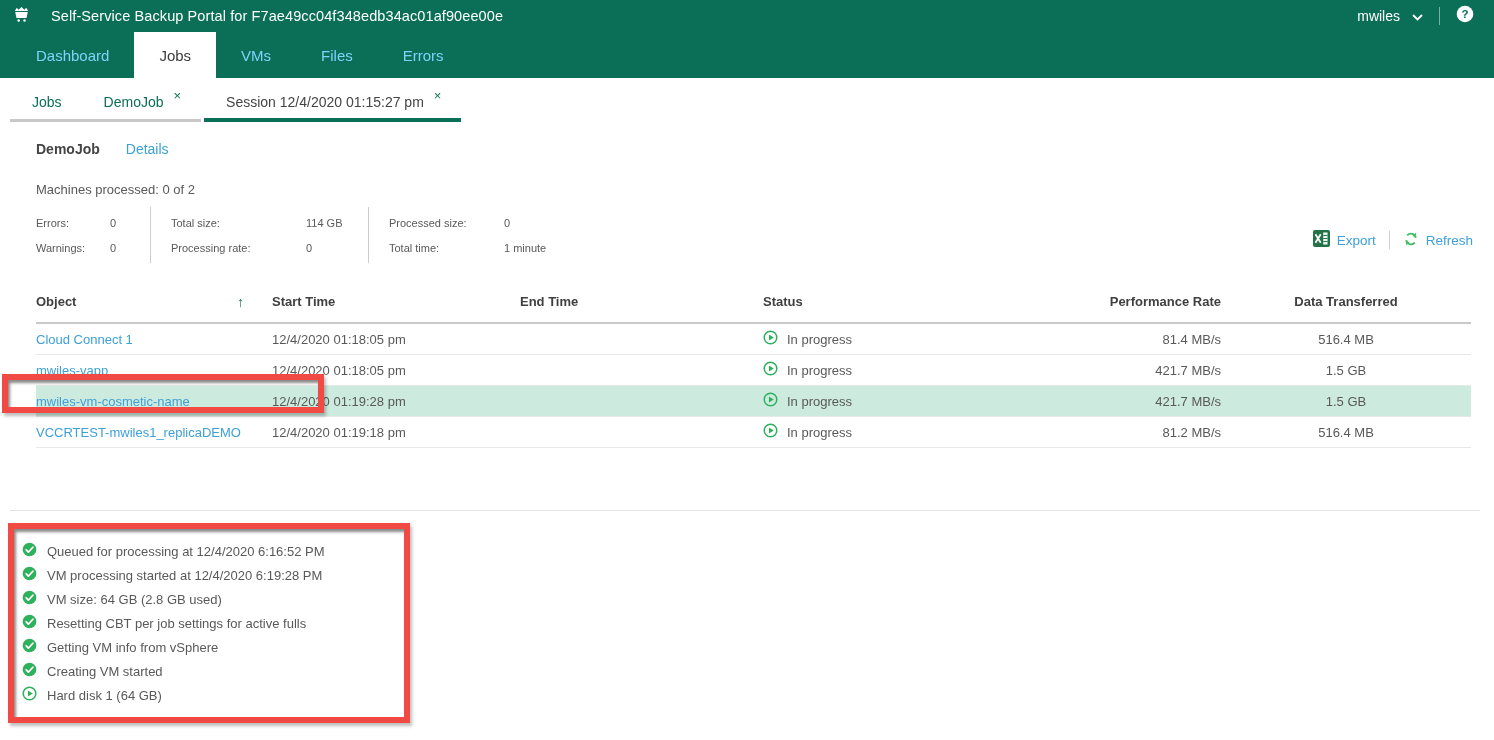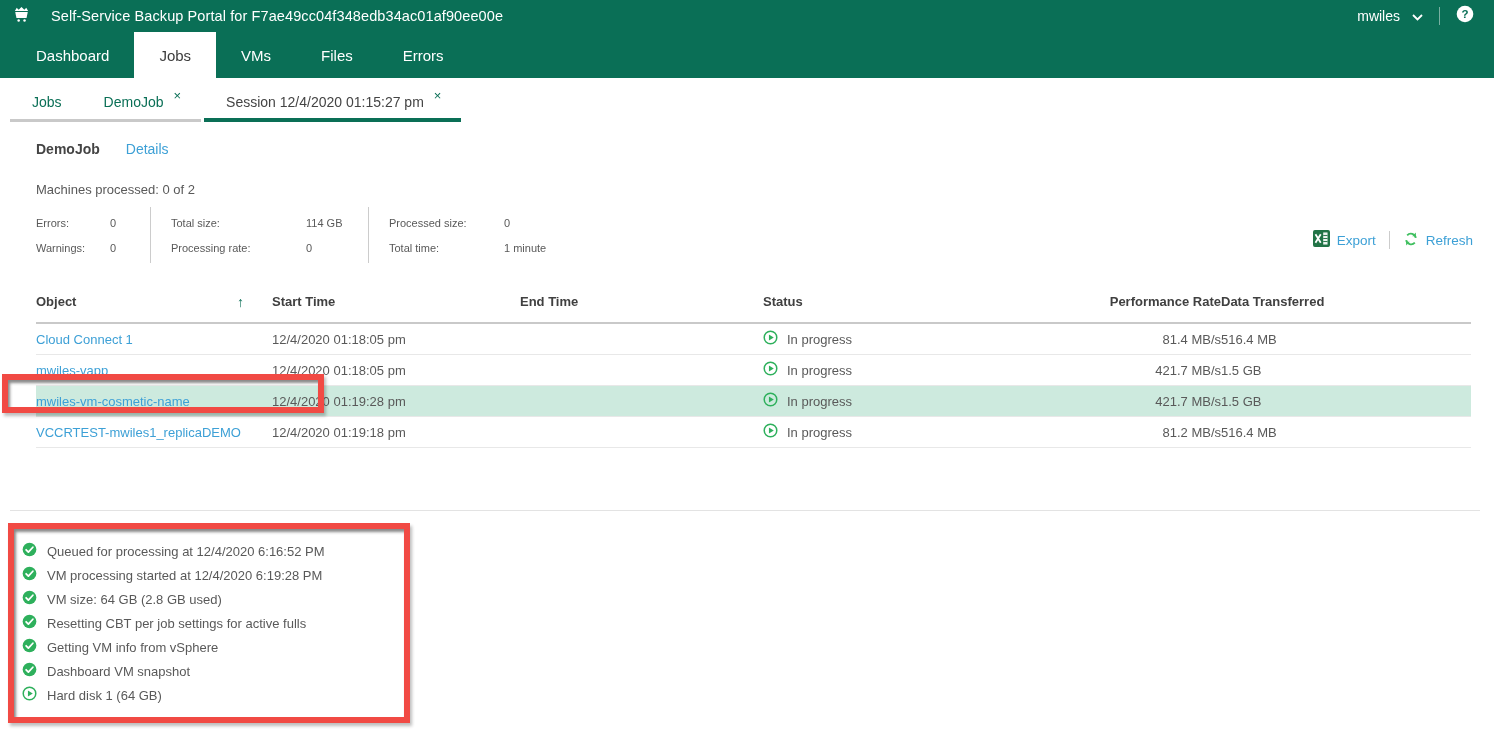--- a/index.html
+++ b/index.html
@@ -12,21 +12,21 @@
 
   
   .titlebar{background:var(--brand);height:32px;display:flex;align-items:center;padding:0 20px 0 12px;color:#fff;}
   .titlebar .title{font-size:14.5px;margin-left:20px;letter-spacing:.1px;}
   .titlebar-right{margin-left:auto;display:flex;align-items:center;gap:16px;}
   .user-menu{display:flex;align-items:center;gap:12px;font-size:14px;cursor:pointer;}
   .vdiv{width:1px;height:18px;background:rgba(255,255,255,.45);}
 
   
   .navbar{background:var(--brand);height:46px;display:flex;padding-left:11px;}
-  .nav-tab{color:#ffffff;font-size:15px;padding:0 25px;display:flex;align-items:center;cursor:pointer;}
+  .nav-tab{color:#7dd3fc;font-size:15px;padding:0 25px;display:flex;align-items:center;cursor:pointer;}
   .nav-tab.active{background:#fff;color:#3c3c3c;}
 
   
   .subtabs{display:flex;padding-left:10px;margin-top:6px;}
   .subtab{font-size:14px;color:var(--brand);padding:10px 20px 9px 22px;border-bottom:3px solid #c9c9c9;display:flex;align-items:flex-start;cursor:pointer;}
   .subtab .subtab-close{font-size:13px;line-height:10px;margin:-3px 0 0 10px;color:var(--brand);}
   .subtab.active{border-bottom:4px solid var(--brand);color:#444;padding-bottom:8px;margin-left:3px;}
   .subtab.active .subtab-close{color:var(--brand);}
 
   
@@ -48,21 +48,21 @@
   .stat-col:nth-child(2){min-width:218px;}
 
   
   .actions{position:absolute;top:230px;right:21px;display:flex;align-items:center;gap:13px;font-size:13.5px;}
   .action-btn{display:flex;align-items:center;gap:7px;color:var(--link);cursor:pointer;background:none;border:none;font:inherit;}
 
   
   .table{margin:21px 23px 0 36px;width:1435px;}
   .thead{display:flex;font-size:13px;font-weight:bold;color:var(--hdr);padding:10px 0 12px;border-bottom:2px solid #c9c9c9;}
   .c-obj{width:236px;} .c-start{width:248px;} .c-end{width:243px;} .c-status{width:240px;}
-  .c-rate{width:218px;text-align:right;} .c-data{flex:1;text-align:left;}
+  .c-rate{width:218px;text-align:right;} .c-data{flex:1;text-align:center;}
   .thead .c-obj{display:flex;justify-content:space-between;padding-right:28px;}
   .sort-arrow{color:var(--brand);font-weight:normal;font-size:14px;}
   .trow{display:flex;align-items:center;height:31px;border-bottom:1px solid #e8e8e8;font-size:13px;}
   .trow.selected{background:var(--sel);}
   .obj-link{color:var(--link);text-decoration:none;cursor:pointer;}
   .status-cell{display:flex;align-items:center;gap:9px;}
   .status-cell svg{flex:none;}
 
   
   .section-divider{position:absolute;top:510px;left:10px;right:14px;border-top:1px solid #e3e3e3;}
@@ -337,21 +337,21 @@
     </span>
     <span class="log-text">Getting VM info from vSphere</span>
   </div>
     <div class="log-item">
     <span>
       <svg viewBox="0 0 16 16" width="15" height="15">
         <circle cx="8" cy="8" r="7.3" fill="#2eb05c"></circle>
         <path d="M4.4 8.3l2.4 2.4 4.8-5.1" stroke="#fff" stroke-width="1.9" fill="none" stroke-linecap="round" stroke-linejoin="round"></path>
       </svg>
     </span>
-    <span class="log-text">Dashboard VM snapshot</span>
+    <span class="log-text">Creating VM started</span>
   </div>
     <div class="log-item">
     <span>
       <svg viewBox="0 0 16 16" width="15" height="15">
         <circle cx="8" cy="8" r="6.7" fill="none" stroke="#2eb05c" stroke-width="1.6"></circle>
         <path d="M6.3 4.8v6.4l5.2-3.2z" fill="#2eb05c"></path>
       </svg>
     </span>
     <span class="log-text">Hard disk 1 (64 GB)</span>
   </div>

